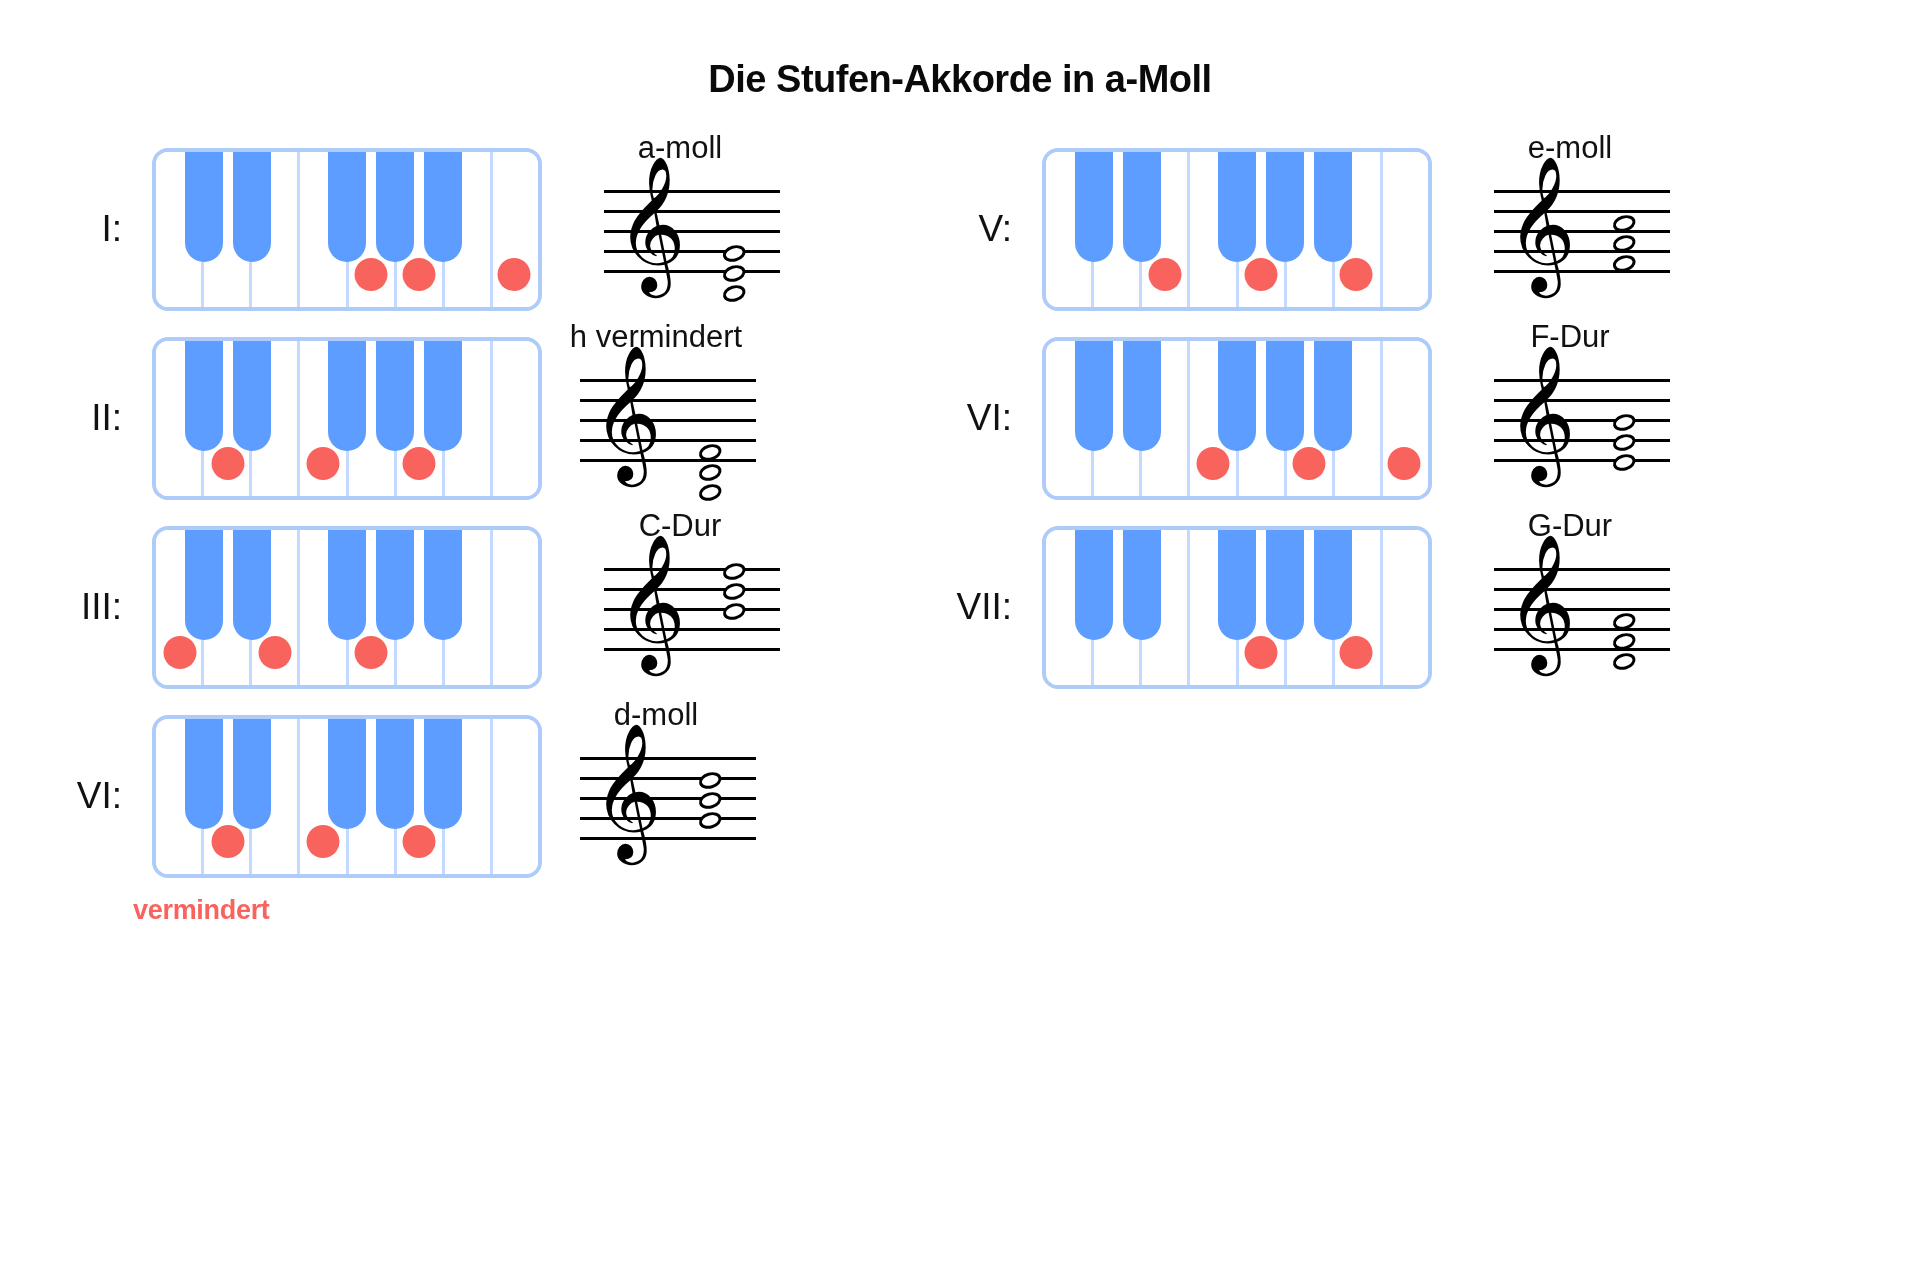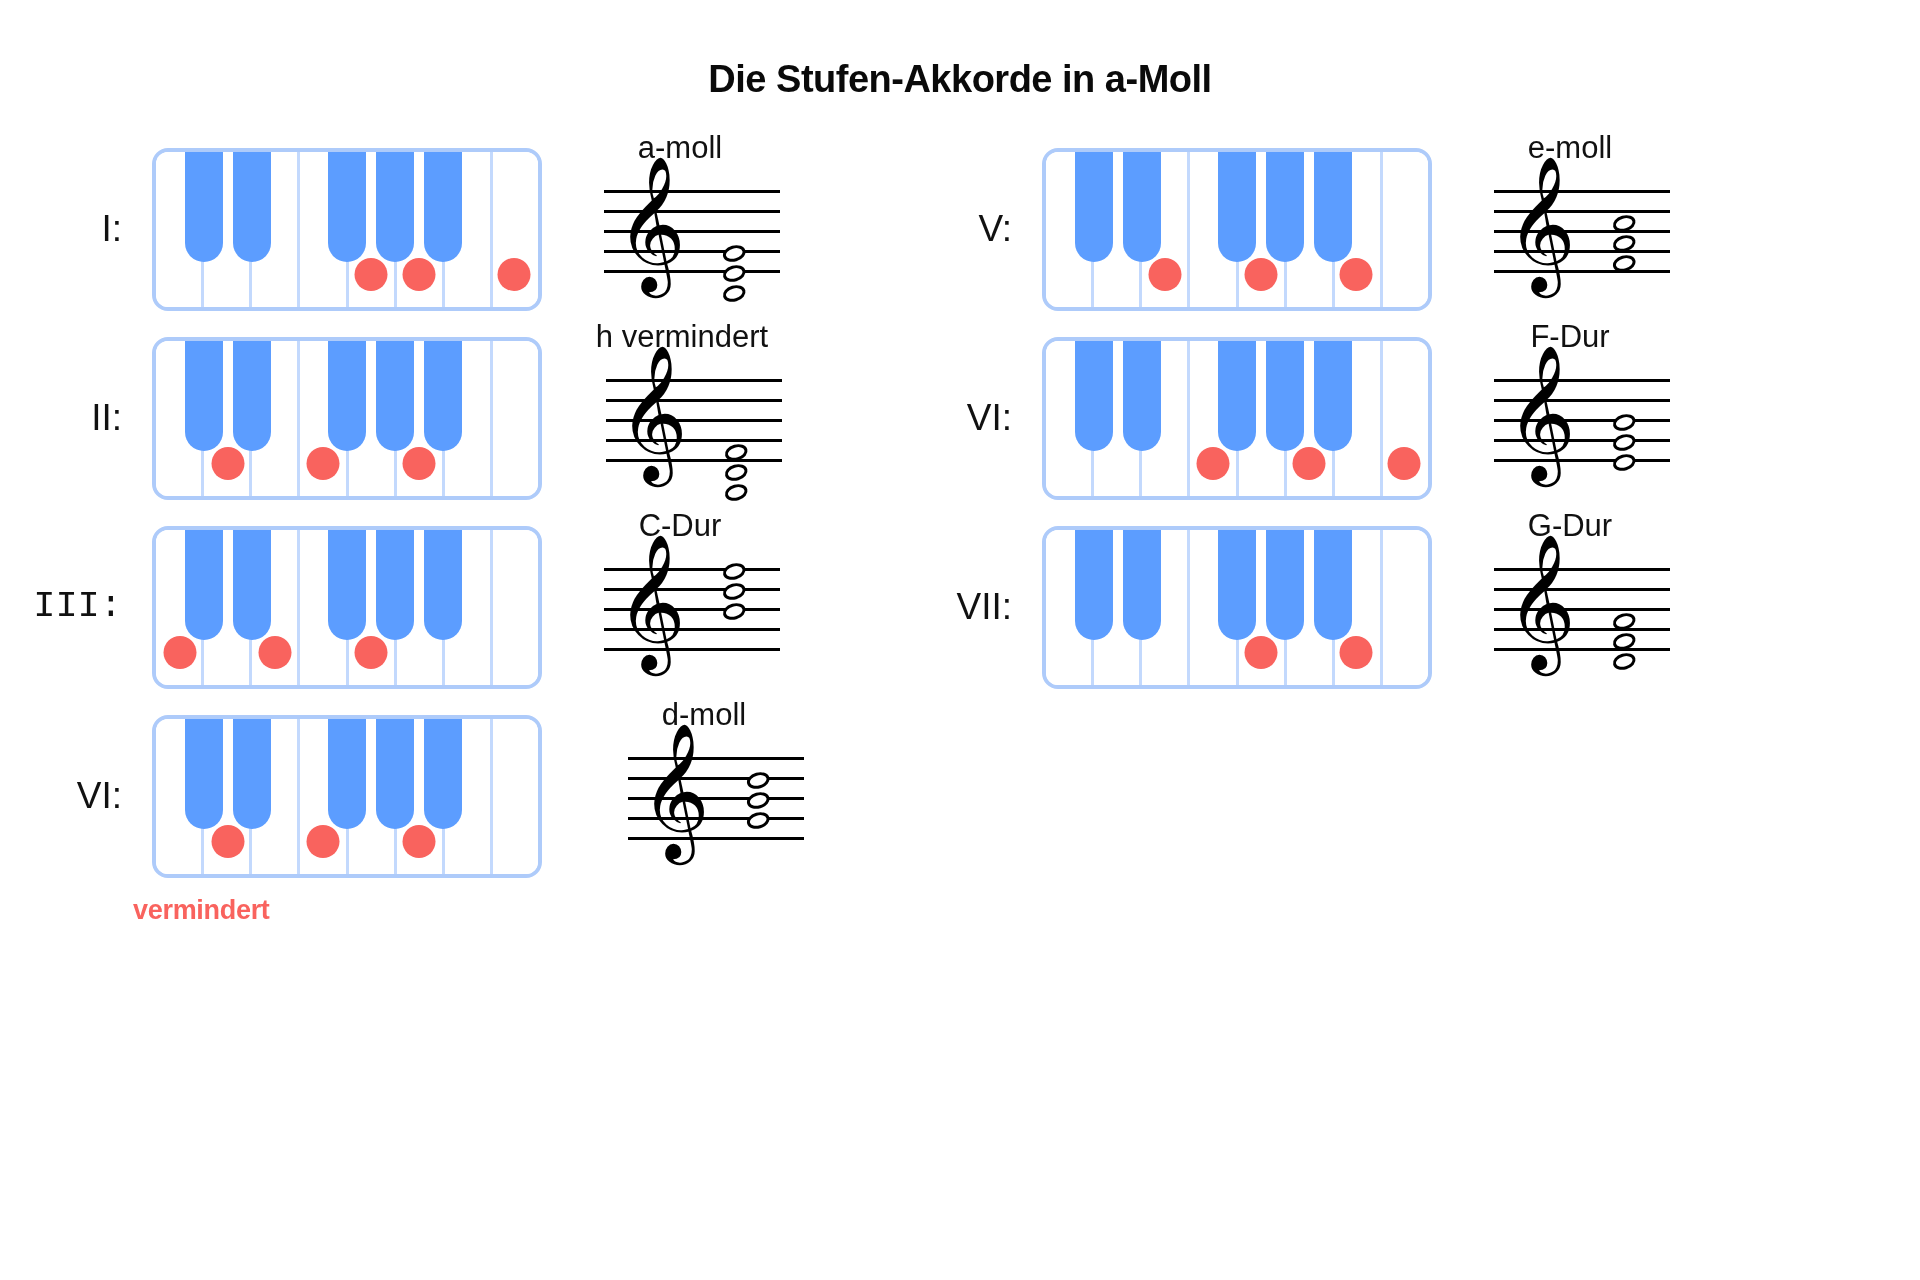--- a/index.html
+++ b/index.html
@@ -167,37 +167,37 @@
         <div class="bkey" style="left: 28.75px;"></div>
         <div class="bkey" style="left: 76.5px;"></div>
         <div class="bkey" style="left: 172px;"></div>
         <div class="bkey" style="left: 219.75px;"></div>
         <div class="bkey" style="left: 267.5px;"></div>
       </div>
       <div class="dot" style="left: 71.625px; top: 106px;"></div>
       <div class="dot" style="left: 167.125px; top: 106px;"></div>
       <div class="dot" style="left: 262.625px; top: 106px;"></div>
     </div>
-    <div class="notation" style="left: 452px; top: 365px;">
+    <div class="notation" style="left: 426px; top: 365px;">
       <div class="chordname">h vermindert</div>
       <div class="staffwrap">
         <div class="staff">
           <div class="sline" style="top: 0px;"></div>
           <div class="sline" style="top: 20px;"></div>
           <div class="sline" style="top: 40px;"></div>
           <div class="sline" style="top: 60px;"></div>
           <div class="sline" style="top: 80px;"></div>
           <div class="clef">𝄞</div>
           <div class="nhead" style="left: 132px; top: 70px;"></div>
           <div class="nhead" style="left: 132px; top: 90px;"></div>
           <div class="nhead" style="left: 132px; top: 110px;"></div>
         </div>
       </div>
     </div>
-    <div class="degree" style="left: -98px; top: 588px; font-family: Liberation Mono, monospace;">III:</div>
+    <div class="degree" style="left: -98px; top: 588px;">III:</div>
     <div class="keyboard" style="left: 22px; top: 526px;">
       <div class="whites">
         <div class="wkey"></div>
         <div class="wkey"></div>
         <div class="wkey"></div>
         <div class="wkey"></div>
         <div class="wkey"></div>
         <div class="wkey"></div>
         <div class="wkey"></div>
         <div class="wkey"></div>
@@ -246,21 +246,21 @@
         <div class="bkey" style="left: 28.75px;"></div>
         <div class="bkey" style="left: 76.5px;"></div>
         <div class="bkey" style="left: 172px;"></div>
         <div class="bkey" style="left: 219.75px;"></div>
         <div class="bkey" style="left: 267.5px;"></div>
       </div>
       <div class="dot" style="left: 71.625px; top: 106px;"></div>
       <div class="dot" style="left: 167.125px; top: 106px;"></div>
       <div class="dot" style="left: 262.625px; top: 106px;"></div>
     </div>
-    <div class="notation" style="left: 474px; top: 743px;">
+    <div class="notation" style="left: 426px; top: 743px;">
       <div class="chordname">d-moll</div>
       <div class="staffwrap">
         <div class="staff">
           <div class="sline" style="top: 0px;"></div>
           <div class="sline" style="top: 20px;"></div>
           <div class="sline" style="top: 40px;"></div>
           <div class="sline" style="top: 60px;"></div>
           <div class="sline" style="top: 80px;"></div>
           <div class="clef">𝄞</div>
           <div class="nhead" style="left: 132px; top: 20px;"></div>

